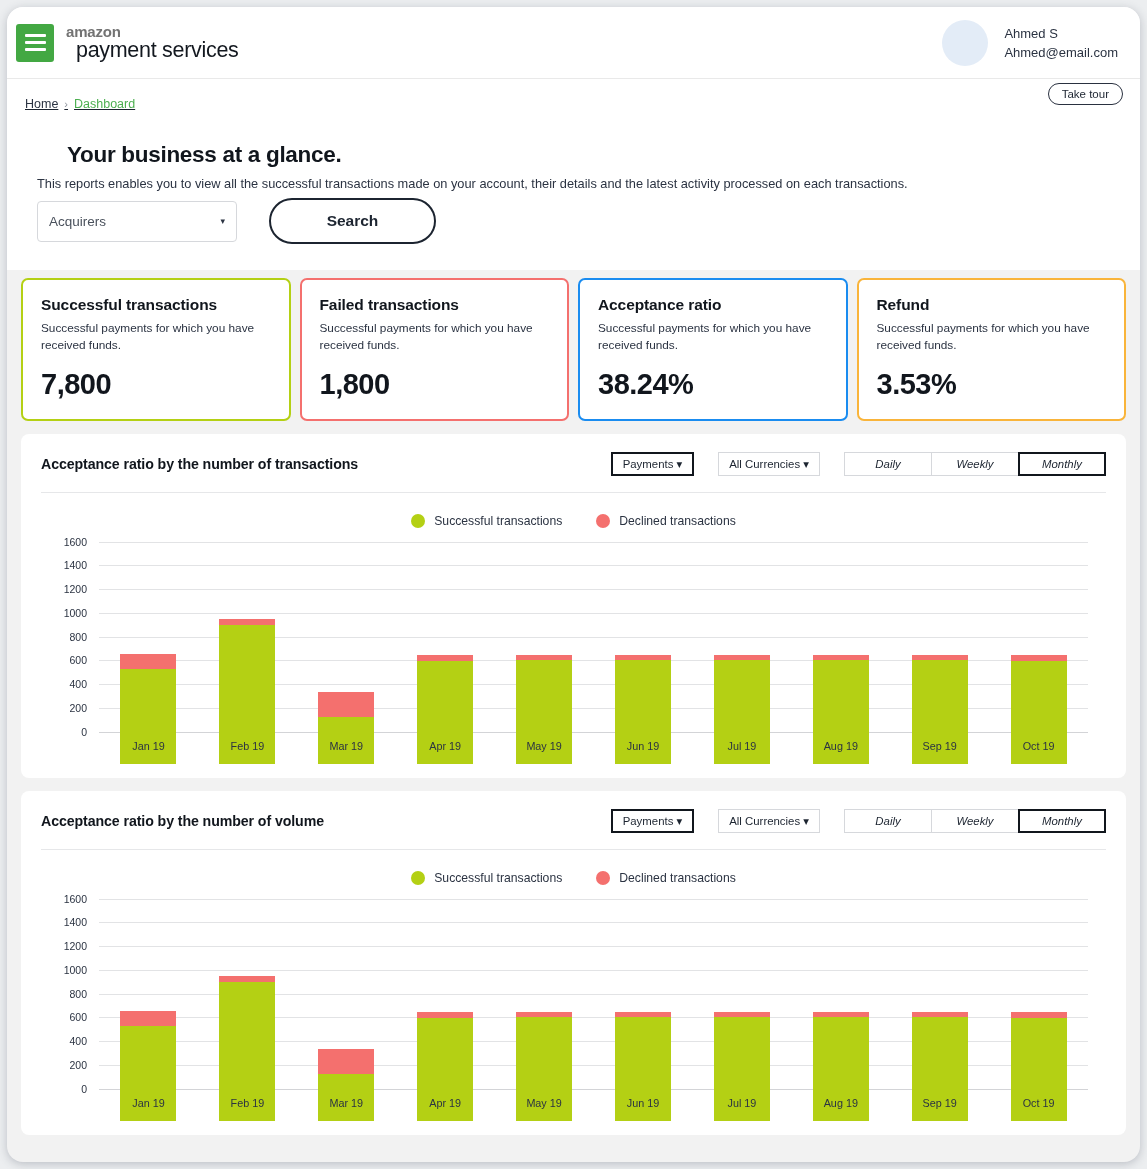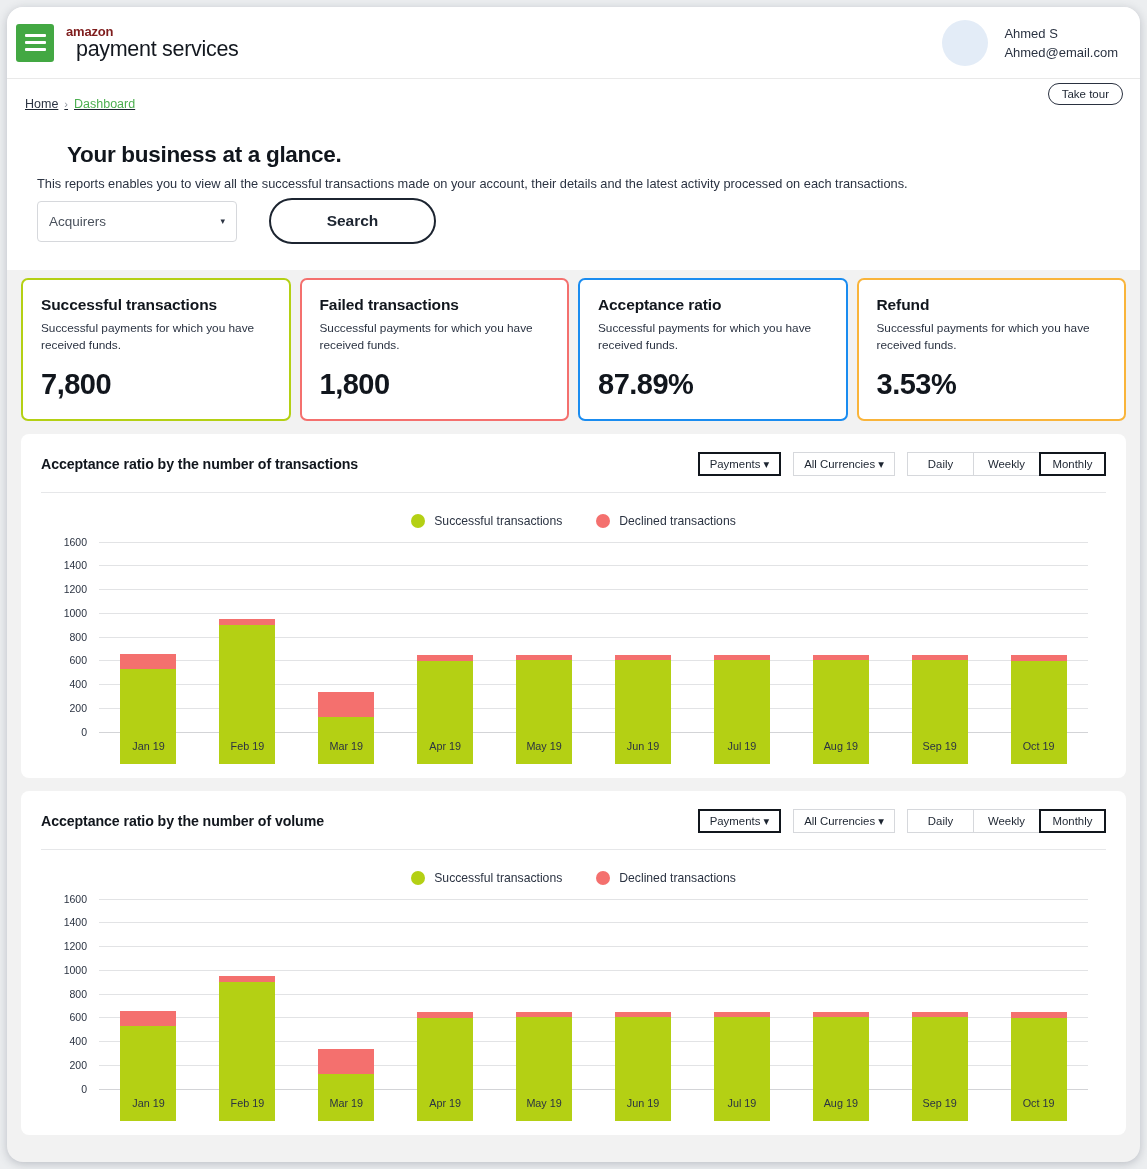--- a/index.html
+++ b/index.html
@@ -31,21 +31,21 @@
   .brand { display: flex; align-items: center; gap: 12px; }
   .logo-sq {
     width: 38px; height: 38px;
     background: #43a843;
     border-radius: 3px;
     display: flex; flex-direction: column;
     justify-content: center; align-items: center; gap: 4px;
   }
   .logo-sq i { display:block; width: 21px; height: 3px; background: #fff; border-radius: 1px; }
   .brand-text { line-height: 1.04; }
-  .brand-text .l1 { font-size: 13px; font-weight: 700; letter-spacing: -0.2px; color:#7f1d1d; }
+  .brand-text .l1 { font-size: 15px; font-weight: 700; letter-spacing: -0.2px; color:#737373; }
   .brand-text .l2 { font-size: 21.5px; font-weight: 400; letter-spacing: -0.3px; color:#13181f;margin-left:10px; }
 
   .user { position: absolute; right: 22px; top: 13px; display: flex; align-items: center; gap: 16px; }
   .avatar { width: 46px; height: 46px; border-radius: 50%; background: #e3ecf7; }
   .user-meta { font-size: 13px; line-height: 1.5; color: #2b3342; }
 
   
   .crumbbar {
     height: 36px;
     background: #ffffff;
@@ -113,22 +113,22 @@
   .card-head { display: flex; align-items: center; justify-content: space-between; }
   .card-title { font-size: 14.2px; font-weight: 700; letter-spacing: -0.1px; color:#11161d; }
   .seg { display: flex; align-items: stretch; }
   .seg button {
     height: 24px; background: #fff; font-size: 11.4px; color: #1c2430;
     font-family: "Liberation Sans", sans-serif; cursor: pointer;
     border: 1px solid #d6d8dc; margin-left: -1px; padding: 0 10px;
     display: flex; align-items: center; justify-content: center; white-space: nowrap;
   }
   .seg button.dark { border: 2px solid #11161d; z-index: 2; font-weight: 400; }
-  .seg .w-daily, .seg .w-weekly, .seg .w-monthly { width: 67px; padding: 0; }
-  .seg .gap { margin-left: 12px; }
+  .seg .w-daily, .seg .w-weekly, .seg .w-monthly { width: 88px; padding: 0; font-style: italic; }
+  .seg .gap { margin-left: 24px; }
   .hr { height: 1px; background: #e6e7e9; margin: 16px 0 0 0; }
   .legend { display: flex; justify-content: center; gap: 34px; margin-top: 21px; }
   .legend .li { display: flex; align-items: center; gap: 9px; font-size: 12.2px; color: #2b3342; }
   .dot { width: 14px; height: 14px; border-radius: 50%; background: #b4d014; }
   .dot.r { background: #f4706e; }
 
   
   .plot { position: relative; margin-top: 14px; height: 222px; }
   .ylbl {
     position: absolute; left: 0; width: 46px; text-align: right;
@@ -199,21 +199,21 @@
       <div class="val">7,800</div>
     </div>
     <div class="kpi red" style="border-color: rgb(244, 112, 110);">
       <h3>Failed transactions</h3>
       <div class="desc">Successful payments for which you have received funds.</div>
       <div class="val">1,800</div>
     </div>
     <div class="kpi blue" style="border-color: rgb(26, 140, 240);">
       <h3>Acceptance ratio</h3>
       <div class="desc">Successful payments for which you have received funds.</div>
-      <div class="val">87.89%</div>
+      <div class="val">38.24%</div>
     </div>
     <div class="kpi amber" style="border-color: rgb(249, 180, 58);">
       <h3>Refund</h3>
       <div class="desc">Successful payments for which you have received funds.</div>
       <div class="val">3.53%</div>
     </div>
   </div>
 
   <div class="card">
     <div class="card-head">

